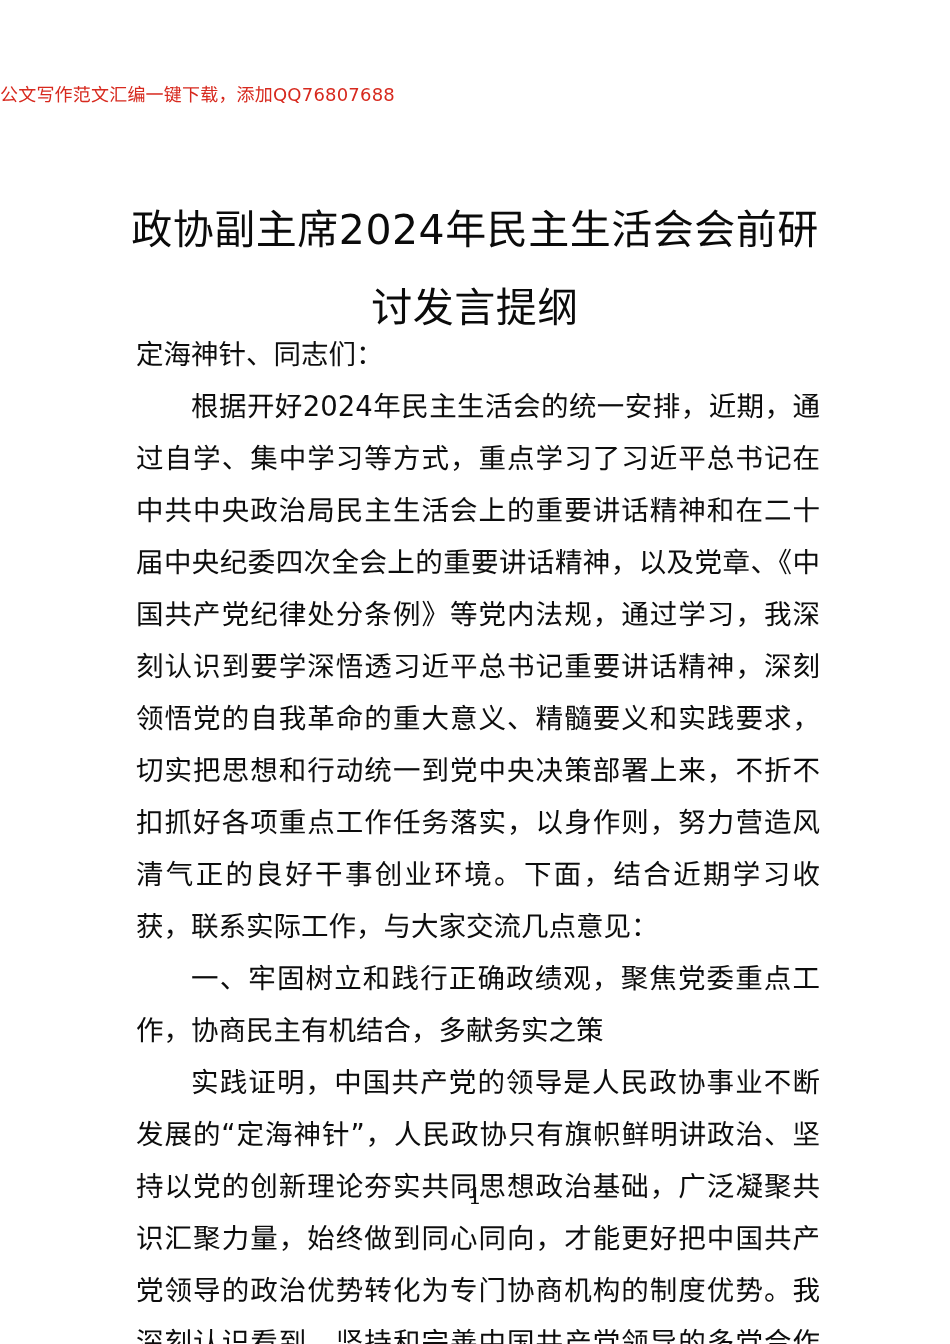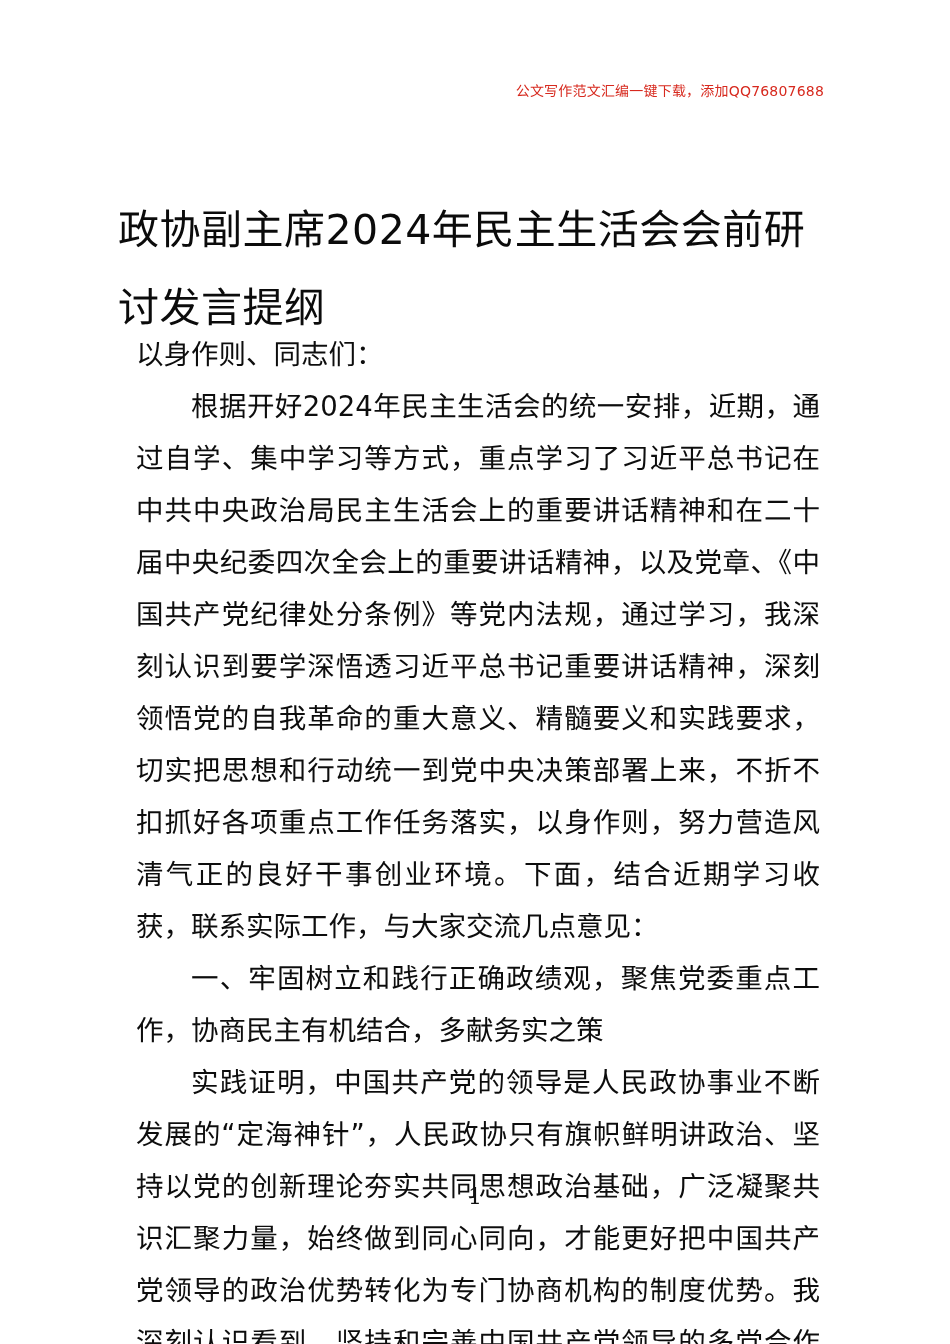--- a/index.html
+++ b/index.html
@@ -20,33 +20,34 @@
     background: #ffffff;
     overflow: hidden;
     box-sizing: border-box;
   }
   
   .watermark {
     position: absolute;
     top: 80px;
     left: 0;
     width: 824px;
-    text-align: right;
+    text-align: left;
     color: #d7291e;
-    font-size: 14px;
+    font-size: 18px;
     font-family: "DejaVu Sans", "Liberation Sans", sans-serif;
     letter-spacing: 0.2px;
     white-space: nowrap;
   }
   
   .doc-title {
     position: absolute;
     top: 164px;
     left: 118px;
     width: 714px;
+    text-align: center;
     font-size: 41px;
     line-height: 78px;
     font-family: "DejaVu Sans", "Liberation Sans", sans-serif;
     font-weight: 400;
     color: #0b0b0b;
     letter-spacing: 0.5px;
   }
   
   .body-block {
     position: absolute;
@@ -95,21 +96,21 @@
 <body>
 
 <div class="page">
 
   <div class="watermark">公文写作范文汇编一键下载，添加QQ76807688</div>
 
   <h1 class="doc-title">政协副主席2024年民主生活会会前研讨发言提纲</h1>
 
   <div class="body-block">
 
-    <p class="para">以身作则、同志们：</p>
+    <p class="para">定海神针、同志们：</p>
 
     <p class="para indent">根据开好2024年民主生活会的统一安排，近期，通过自学、集中学习等方式，重点学习了习近平总书记在中共中央政治局民主生活会上的重要讲话精神和在二十届中央纪委四次全会上的重要讲话精神，以及党章、《中国共产党纪律处分条例》等党内法规，通过学习，我深刻认识到要学深悟透习近平总书记重要讲话精神，深刻领悟党的自我革命的重大意义、精髓要义和实践要求，切实把思想和行动统一到党中央决策部署上来，不折不扣抓好各项重点工作任务落实，以身作则，努力营造风清气正的良好干事创业环境。下面，结合近期学习收获，联系实际工作，与大家交流几点意见：</p>
 
     <p class="heading">一、牢固树立和践行正确政绩观，聚焦党委重点工作，协商民主有机结合，多献务实之策</p>
 
     <p class="para indent">实践证明，中国共产党的领导是人民政协事业不断发展的“定海神针”，人民政协只有旗帜鲜明讲政治、坚持以党的创新理论夯实共同思想政治基础，广泛凝聚共识汇聚力量，始终做到同心同向，才能更好把中国共产党领导的政治优势转化为专门协商机构的制度优势。我深刻认识看到，坚持和完善中国共产党领导的多党合作和政治协商制度，党的领导是打头的、管总的；坚持党的领导、统一战线、协商民主有机结合，党的领导是第一位的。联系实际工作，首先，思想上同心同向。做好新时代新征程人民政协工作，最根本的是学深悟透、全面贯彻落实习近平新</p>
 
   </div>
 
   <div class="page-number">1</div>

